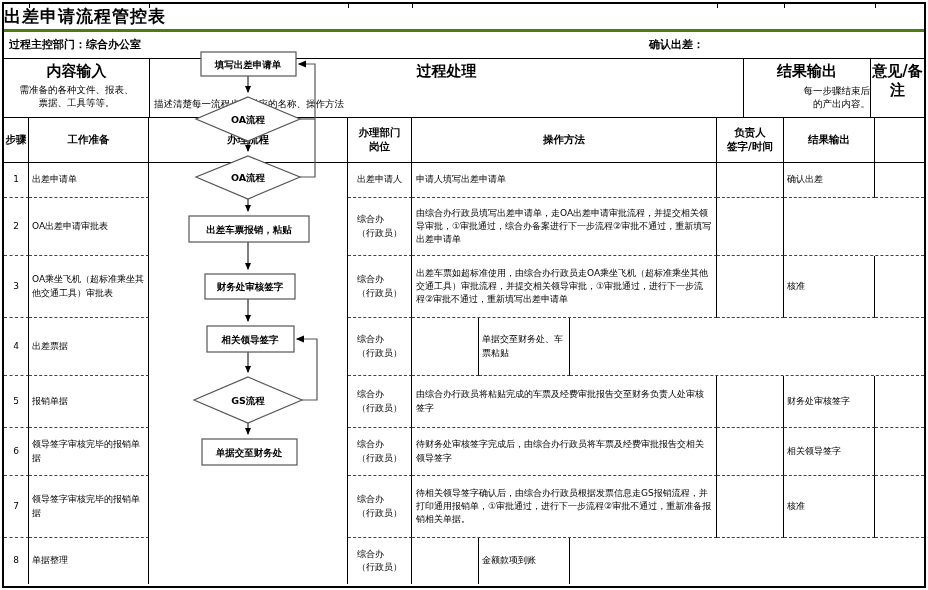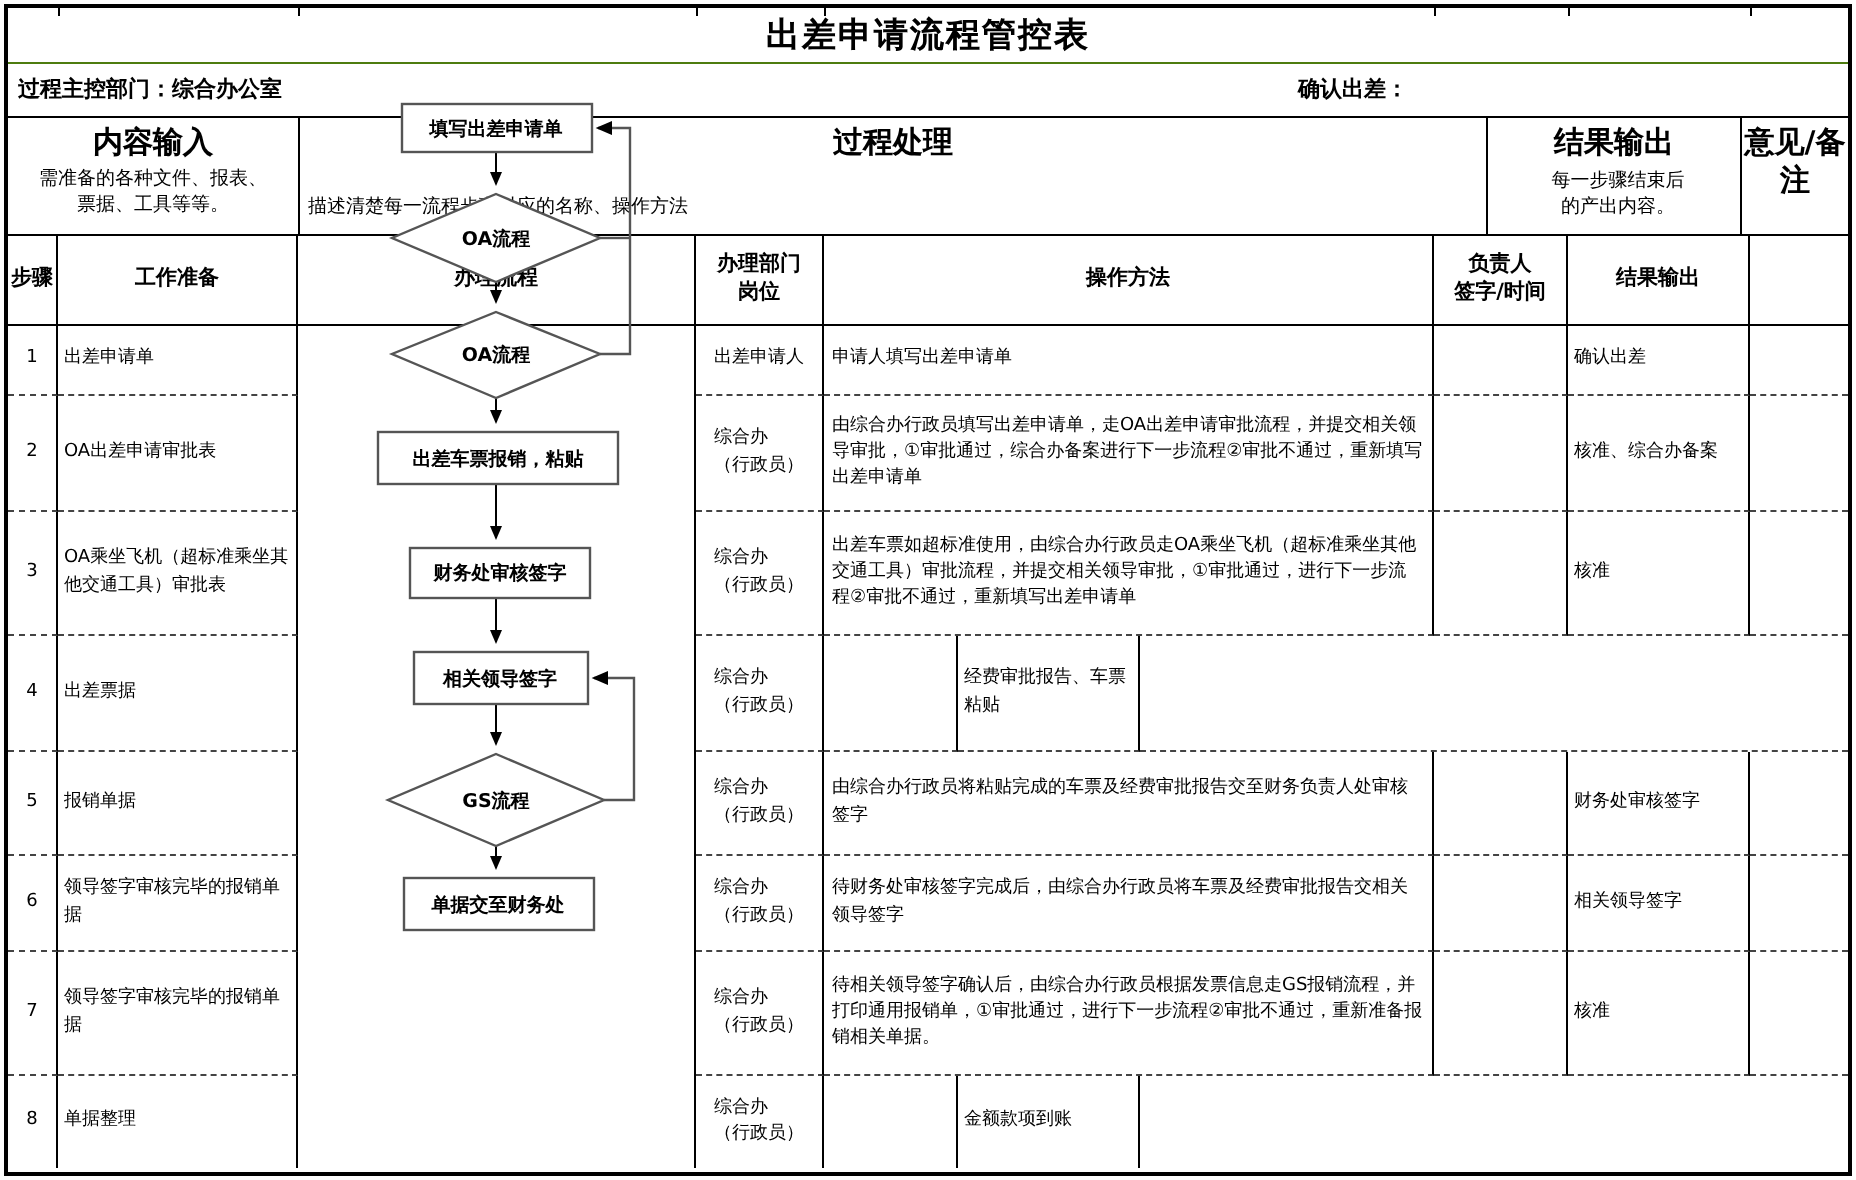--- a/index.html
+++ b/index.html
@@ -1,31 +1,31 @@
 <!DOCTYPE html>
 <html><head>
 <meta charset="utf-8">
 <style>
   html,body{margin:0;padding:0;background:#fff;}
   .canvas{position:relative;width:928px;height:590px;background:#fff;font-family:"DejaVu Sans",sans-serif;color:#000;}
   .sheet{position:absolute;left:2px;top:2px;width:924px;height:586px;border:2px solid #000;box-sizing:border-box;}
   .tick{position:absolute;top:0;width:1px;height:4px;background:#000;}
-  .band-title{height:28px;border-bottom:1px solid #4d7c0f;display:flex;align-items:center;justify-content:center;box-sizing:border-box;}
+  .band-title{height:28px;border-bottom:3px solid #4d7c0f;display:flex;align-items:center;justify-content:flex-start;box-sizing:border-box;}
   .title{font-family:"DejaVu Serif",serif;font-weight:bold;font-size:17px;letter-spacing:1px;}
   .band-meta{position:relative;height:27px;border-bottom:1px solid #000;box-sizing:border-box;text-decoration:underline;}
   .meta-left{position:absolute;left:5px;top:5px;font-weight:bold;font-size:11px;}
   .meta-right{position:absolute;left:645px;top:5px;font-weight:bold;font-size:11px;}
   .band-desc{display:flex;height:59px;border-bottom:1px solid #000;box-sizing:border-box;}
   .band-desc .bcell{box-sizing:border-box;border-right:1px solid #000;position:relative;}
   .band-desc .bcell:last-child{border-right:none;}
   .bhead{font-weight:bold;font-size:15px;text-align:center;margin-top:3px;}
   .bsub{font-size:9.5px;line-height:1.35;white-space:pre-line;}
   .bsub.center{text-align:center;margin-top:3px;}
   .bsub.bottomleft{position:absolute;left:4px;bottom:6px;}
-  .bsub.left{margin:4px 0 0 4px;text-align:center;}
+  .bsub.left{margin:4px 0 0 4px;text-align:right;}
   .tbl{position:relative;}
   .tr{display:flex;}
   .td{box-sizing:border-box;border-right:1px solid #000;border-bottom:1px dashed #444;display:flex;align-items:center;font-size:9px;line-height:1.45;overflow:hidden;}
   .td:last-child{border-right:none;}
   .tr.head .td{border-bottom:1px solid #000;font-weight:bold;font-size:10.5px;justify-content:center;text-align:center;white-space:pre-line;line-height:1.3;}
   .tr.last .td{border-bottom:none;}
   .c-step{width:25px;justify-content:center;}
   .c-prep{width:120px;padding:2px 3px;}
   .c-flow{width:199px;border-bottom:none !important;}
   .tr.head .c-flow{border-bottom:1px solid #000 !important;}
@@ -110,21 +110,20 @@
       </div>
 
       <div class="tr" style="height:58px">
         <div class="td c-step">2</div>
         <div class="td c-prep">OA出差申请审批表</div>
         <div class="td c-flow"></div>
         <div class="td c-dept">综合办
 （行政员）</div>
         <div class="td c-desc">由综合办行政员填写出差申请单，走OA出差申请审批流程，并提交相关领导审批，①审批通过，综合办备案进行下一步流程②审批不通过，重新填写出差申请单</div>
         <div class="td c-sign"></div>
-        <div class="td c-res">核准、综合办备案</div>
         <div class="td c-note"></div>
       </div>
 
       <div class="tr" style="height:62px">
         <div class="td c-step">3</div>
         <div class="td c-prep">OA乘坐飞机（超标准乘坐其他交通工具）审批表</div>
         <div class="td c-flow"></div>
         <div class="td c-dept">综合办
 （行政员）</div>
         <div class="td c-desc">出差车票如超标准使用，由综合办行政员走OA乘坐飞机（超标准乘坐其他交通工具）审批流程，并提交相关领导审批，①审批通过，进行下一步流程②审批不通过，重新填写出差申请单</div>
@@ -133,21 +132,21 @@
         <div class="td c-note"></div>
       </div>
 
       <div class="tr" style="height:58px">
         <div class="td c-step">4</div>
         <div class="td c-prep">出差票据</div>
         <div class="td c-flow"></div>
         <div class="td c-dept">综合办
 （行政员）</div>
         <div class="td c-sign"></div>
-        <div class="td c-res">经费审批报告、车票粘贴</div>
+        <div class="td c-res">单据交至财务处、车票粘贴</div>
         <div class="td c-note"></div>
       </div>
 
       <div class="tr" style="height:52px">
         <div class="td c-step">5</div>
         <div class="td c-prep">报销单据</div>
         <div class="td c-flow"></div>
         <div class="td c-dept">综合办
 （行政员）</div>
         <div class="td c-desc">由综合办行政员将粘贴完成的车票及经费审批报告交至财务负责人处审核签字</div>

